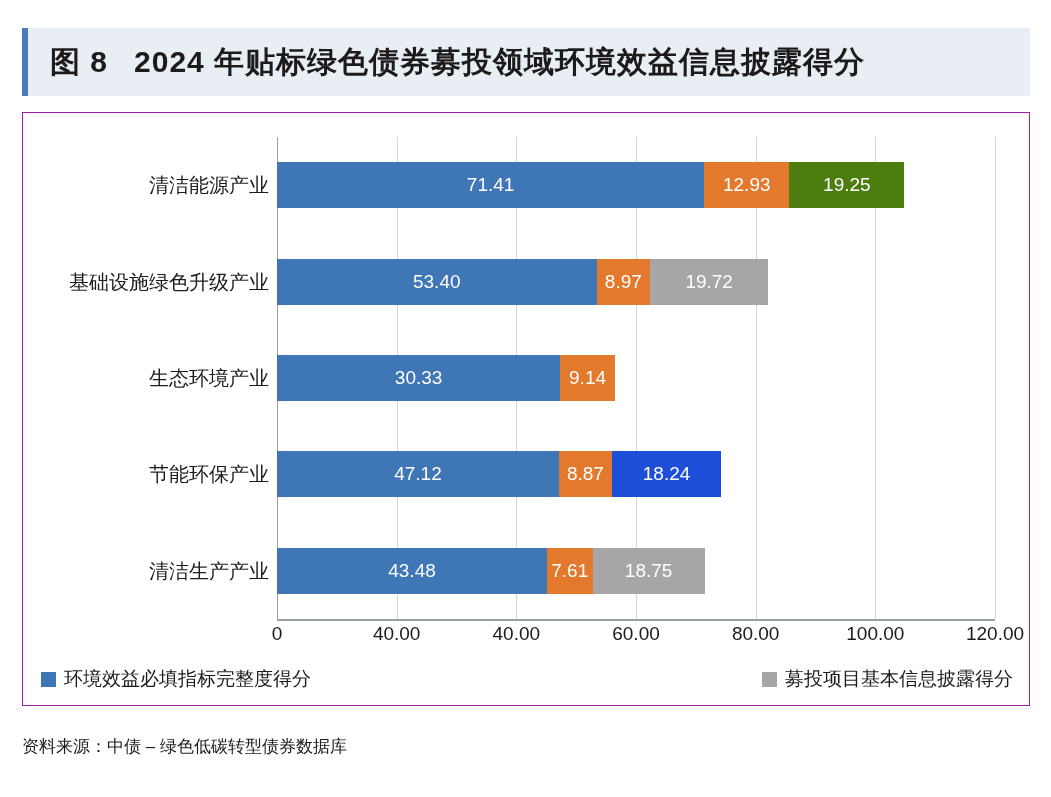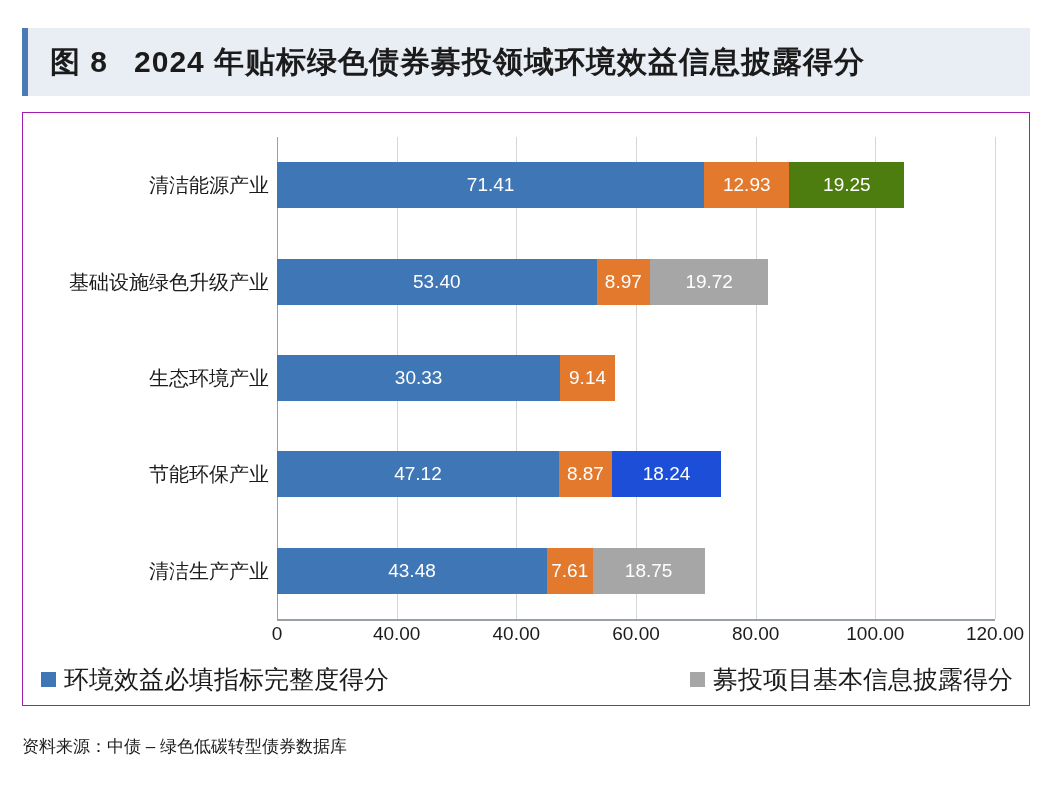--- a/index.html
+++ b/index.html
@@ -155,21 +155,21 @@
     top: 548px;
     width: 972px;
     height: 36px;
     display: flex;
     align-items: center;
     justify-content: space-between;
   }
   .legend-item {
     display: flex;
     align-items: center;
-    font-size: 25px;
+    font-size: 19px;
     color: #1b1b1b;
     white-space: nowrap;
   }
   .legend-swatch {
     width: 15px;
     height: 15px;
     margin-right: 8px;
     flex: none;
   }
   

